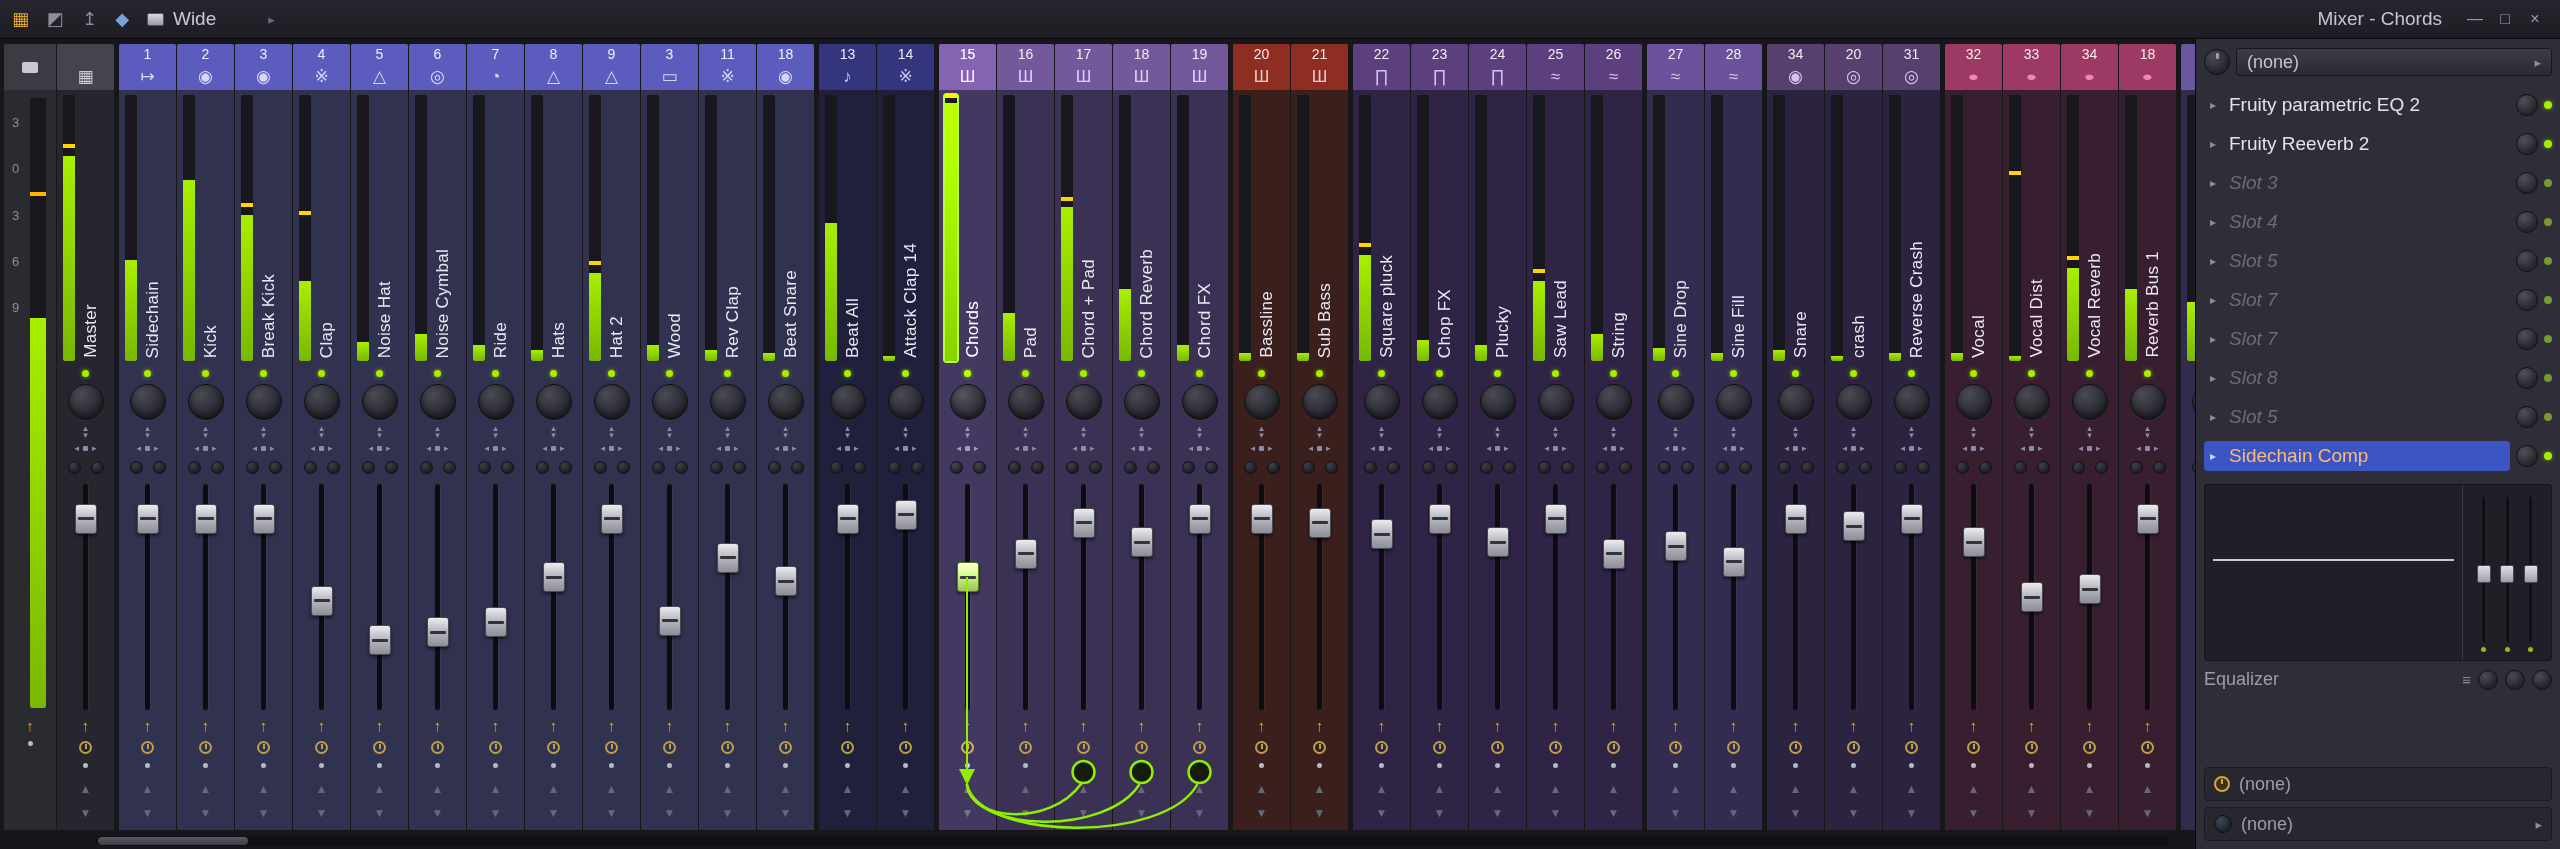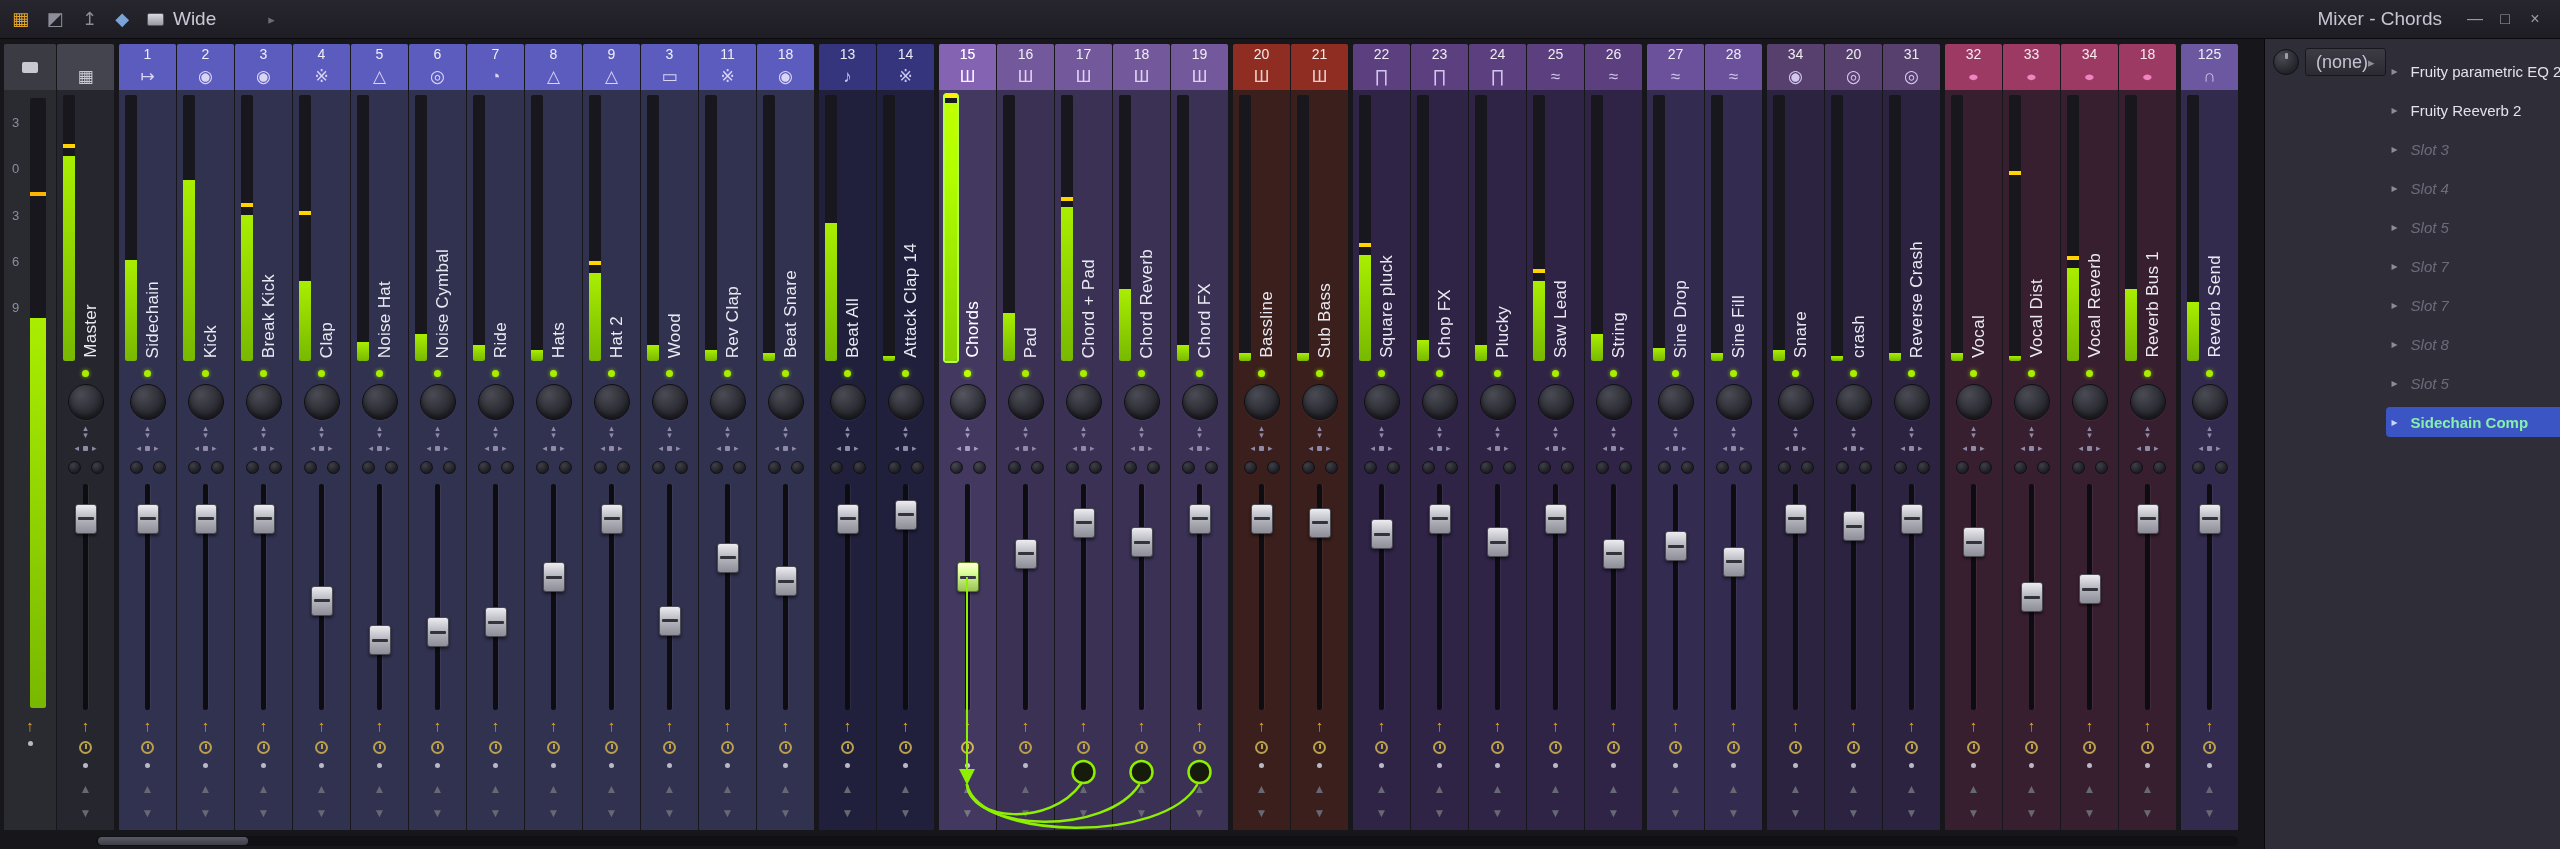--- a/index.html
+++ b/index.html
@@ -81,36 +81,36 @@
   .bigmeter .meter{left:26px;width:16px;top:8px;bottom:8px;}
   .bigmeter .mpeak{background:#ffb400;}
   .scale span{position:absolute;left:8px;font-size:13px;color:#8d8da0;}
 
   .hscroll{position:absolute;left:96px;right:26px;bottom:3px;height:10px;background:#101015;border-radius:5px;}
   .hscroll .thumb{position:absolute;left:2px;top:1px;width:150px;height:8px;background:linear-gradient(#5a5a66,#3e3e48);border-radius:4px;}
 
   .cables{position:absolute;left:930px;top:520px;width:320px;height:290px;z-index:5;pointer-events:none;}
 
   
-  .panel{width:296px;flex:none;background:#2f2e38;border-left:1px solid #08080c;display:flex;flex-direction:row;padding:6px 8px 8px;}
+  .panel{width:365px;flex:none;background:#2f2e38;border-left:1px solid #08080c;display:flex;flex-direction:column;padding:6px 8px 8px;}
   .p-top{display:flex;align-items:center;gap:6px;height:34px;flex:none;}
   .p-dial{width:26px;height:26px;border-radius:50%;background:radial-gradient(circle at 35% 30%,#4b4b55,#23232a 70%);border:1px solid #101014;position:relative;}
   .p-dial::after{content:"";position:absolute;left:50%;top:3px;width:3px;height:6px;margin-left:-1.5px;background:#9d9daa;border-radius:1px;}
   .p-preset{flex:1;height:28px;display:flex;align-items:center;background:linear-gradient(#3d3c46,#2b2a33);
     border:1px solid #17171d;border-radius:3px;padding:0 10px;color:#c3c3cf;font-size:18px;}
   .p-preset .arr{margin-left:auto;color:#8d8d9a;font-size:13px;}
 
   .slots{margin-top:8px;display:flex;flex-direction:column;gap:3px;flex:none;}
   .slot{height:36px;display:flex;align-items:center;gap:6px;}
   .slot-main{flex:1;display:flex;align-items:center;gap:8px;height:30px;border-radius:4px;padding:0 6px;min-width:0;}
   .slot .arr{color:#8d8d9a;font-size:12px;width:11px;flex:none;}
-  .slot .lbl{font-size:15px;color:#e2e2ec;white-space:nowrap;overflow:hidden;}
+  .slot .lbl{font-size:19px;color:#e2e2ec;white-space:nowrap;overflow:hidden;}
   .slot.empty .lbl{color:#6b6b7a;font-style:italic;}
   .slot.selected .slot-main{background:#3c55c4;}
-  .slot.selected .lbl{color:#86efac;font-weight:bold;}
+  .slot.selected .lbl{color:#fdba74;}
   .slot.selected .arr{color:#cdd6ff;}
   .s-knob{width:22px;height:22px;border-radius:50%;flex:none;background:radial-gradient(circle at 35% 28%,#50505a,#26262d 68%);border:1px solid #101014;}
   .s-led{width:8px;height:8px;border-radius:50%;flex:none;background:#a9ee00;box-shadow:0 0 4px rgba(169,238,0,.55);}
   .slot.empty .s-led{background:#7a9a30;box-shadow:none;}
 
   .p-display{margin-top:10px;height:177px;background:#201f27;border:1px solid #131318;border-radius:3px;display:flex;flex:none;}
   .eq-graph{flex:1;position:relative;border-right:1px solid #3a3944;}
   .eq-line{position:absolute;left:8px;right:8px;top:42%;height:2px;background:#c9c9d4;}
   .eq-sliders{width:88px;display:flex;justify-content:space-evenly;padding:8px 4px;}
   .vsl{position:relative;width:14px;}

